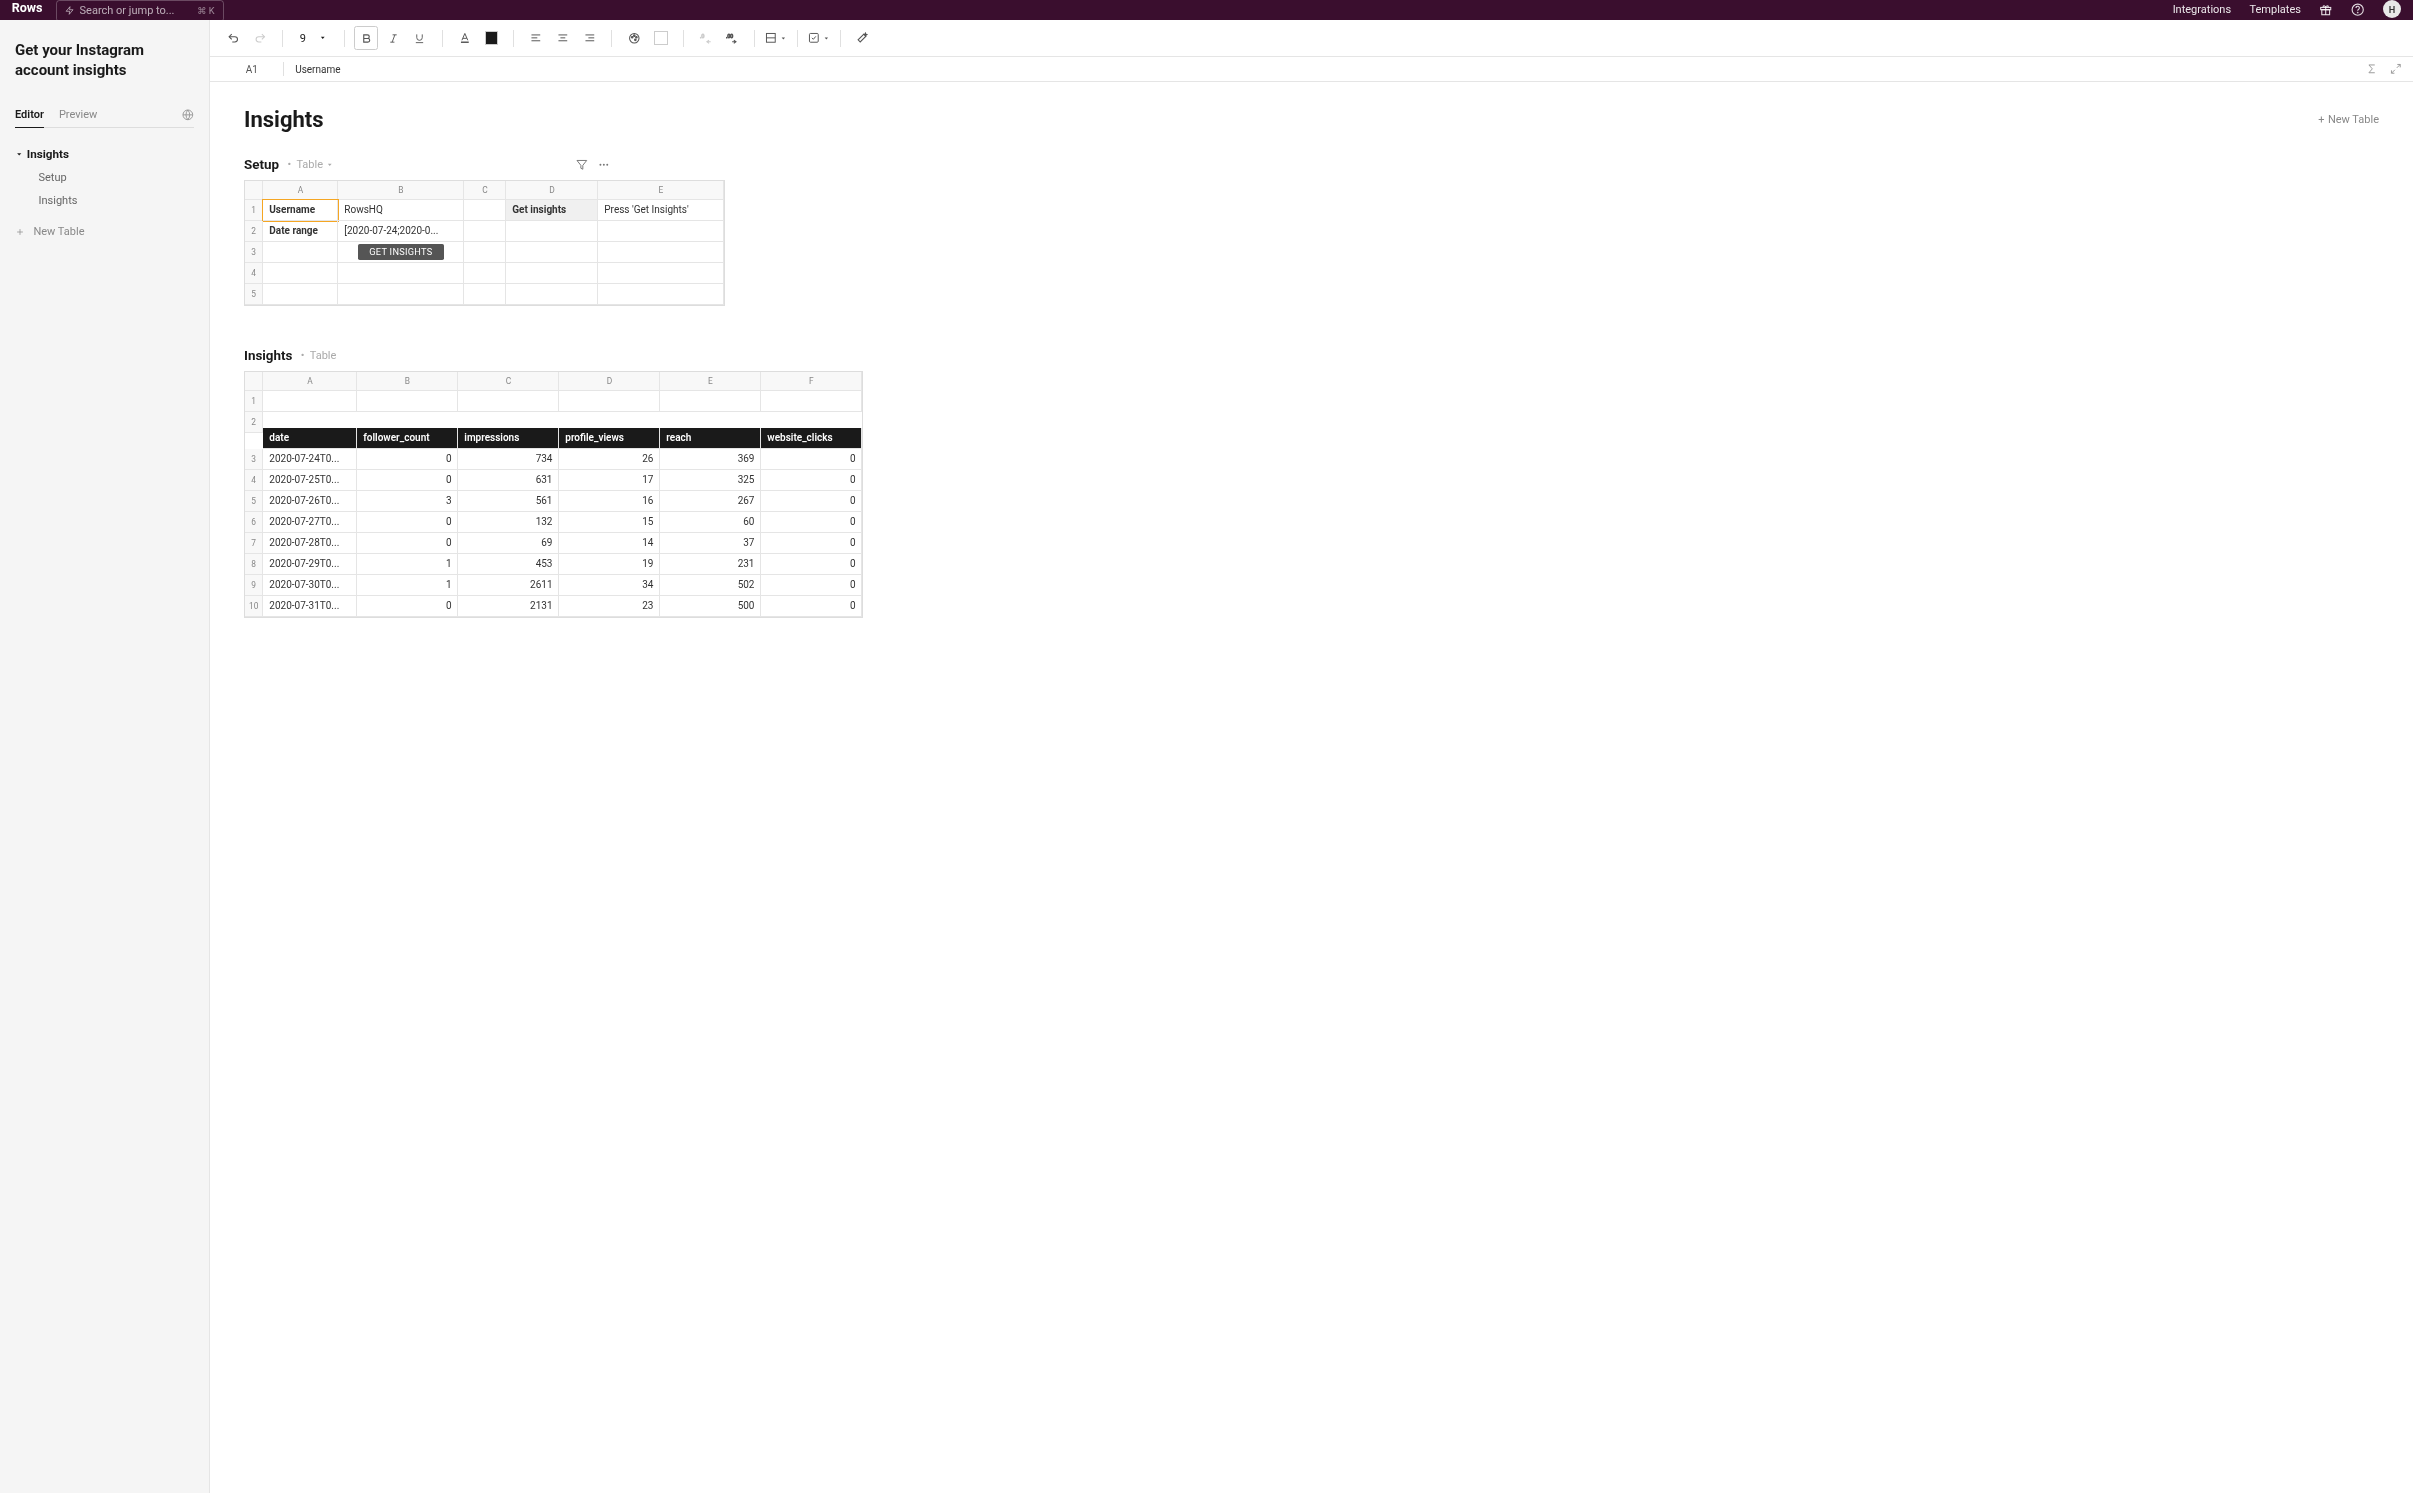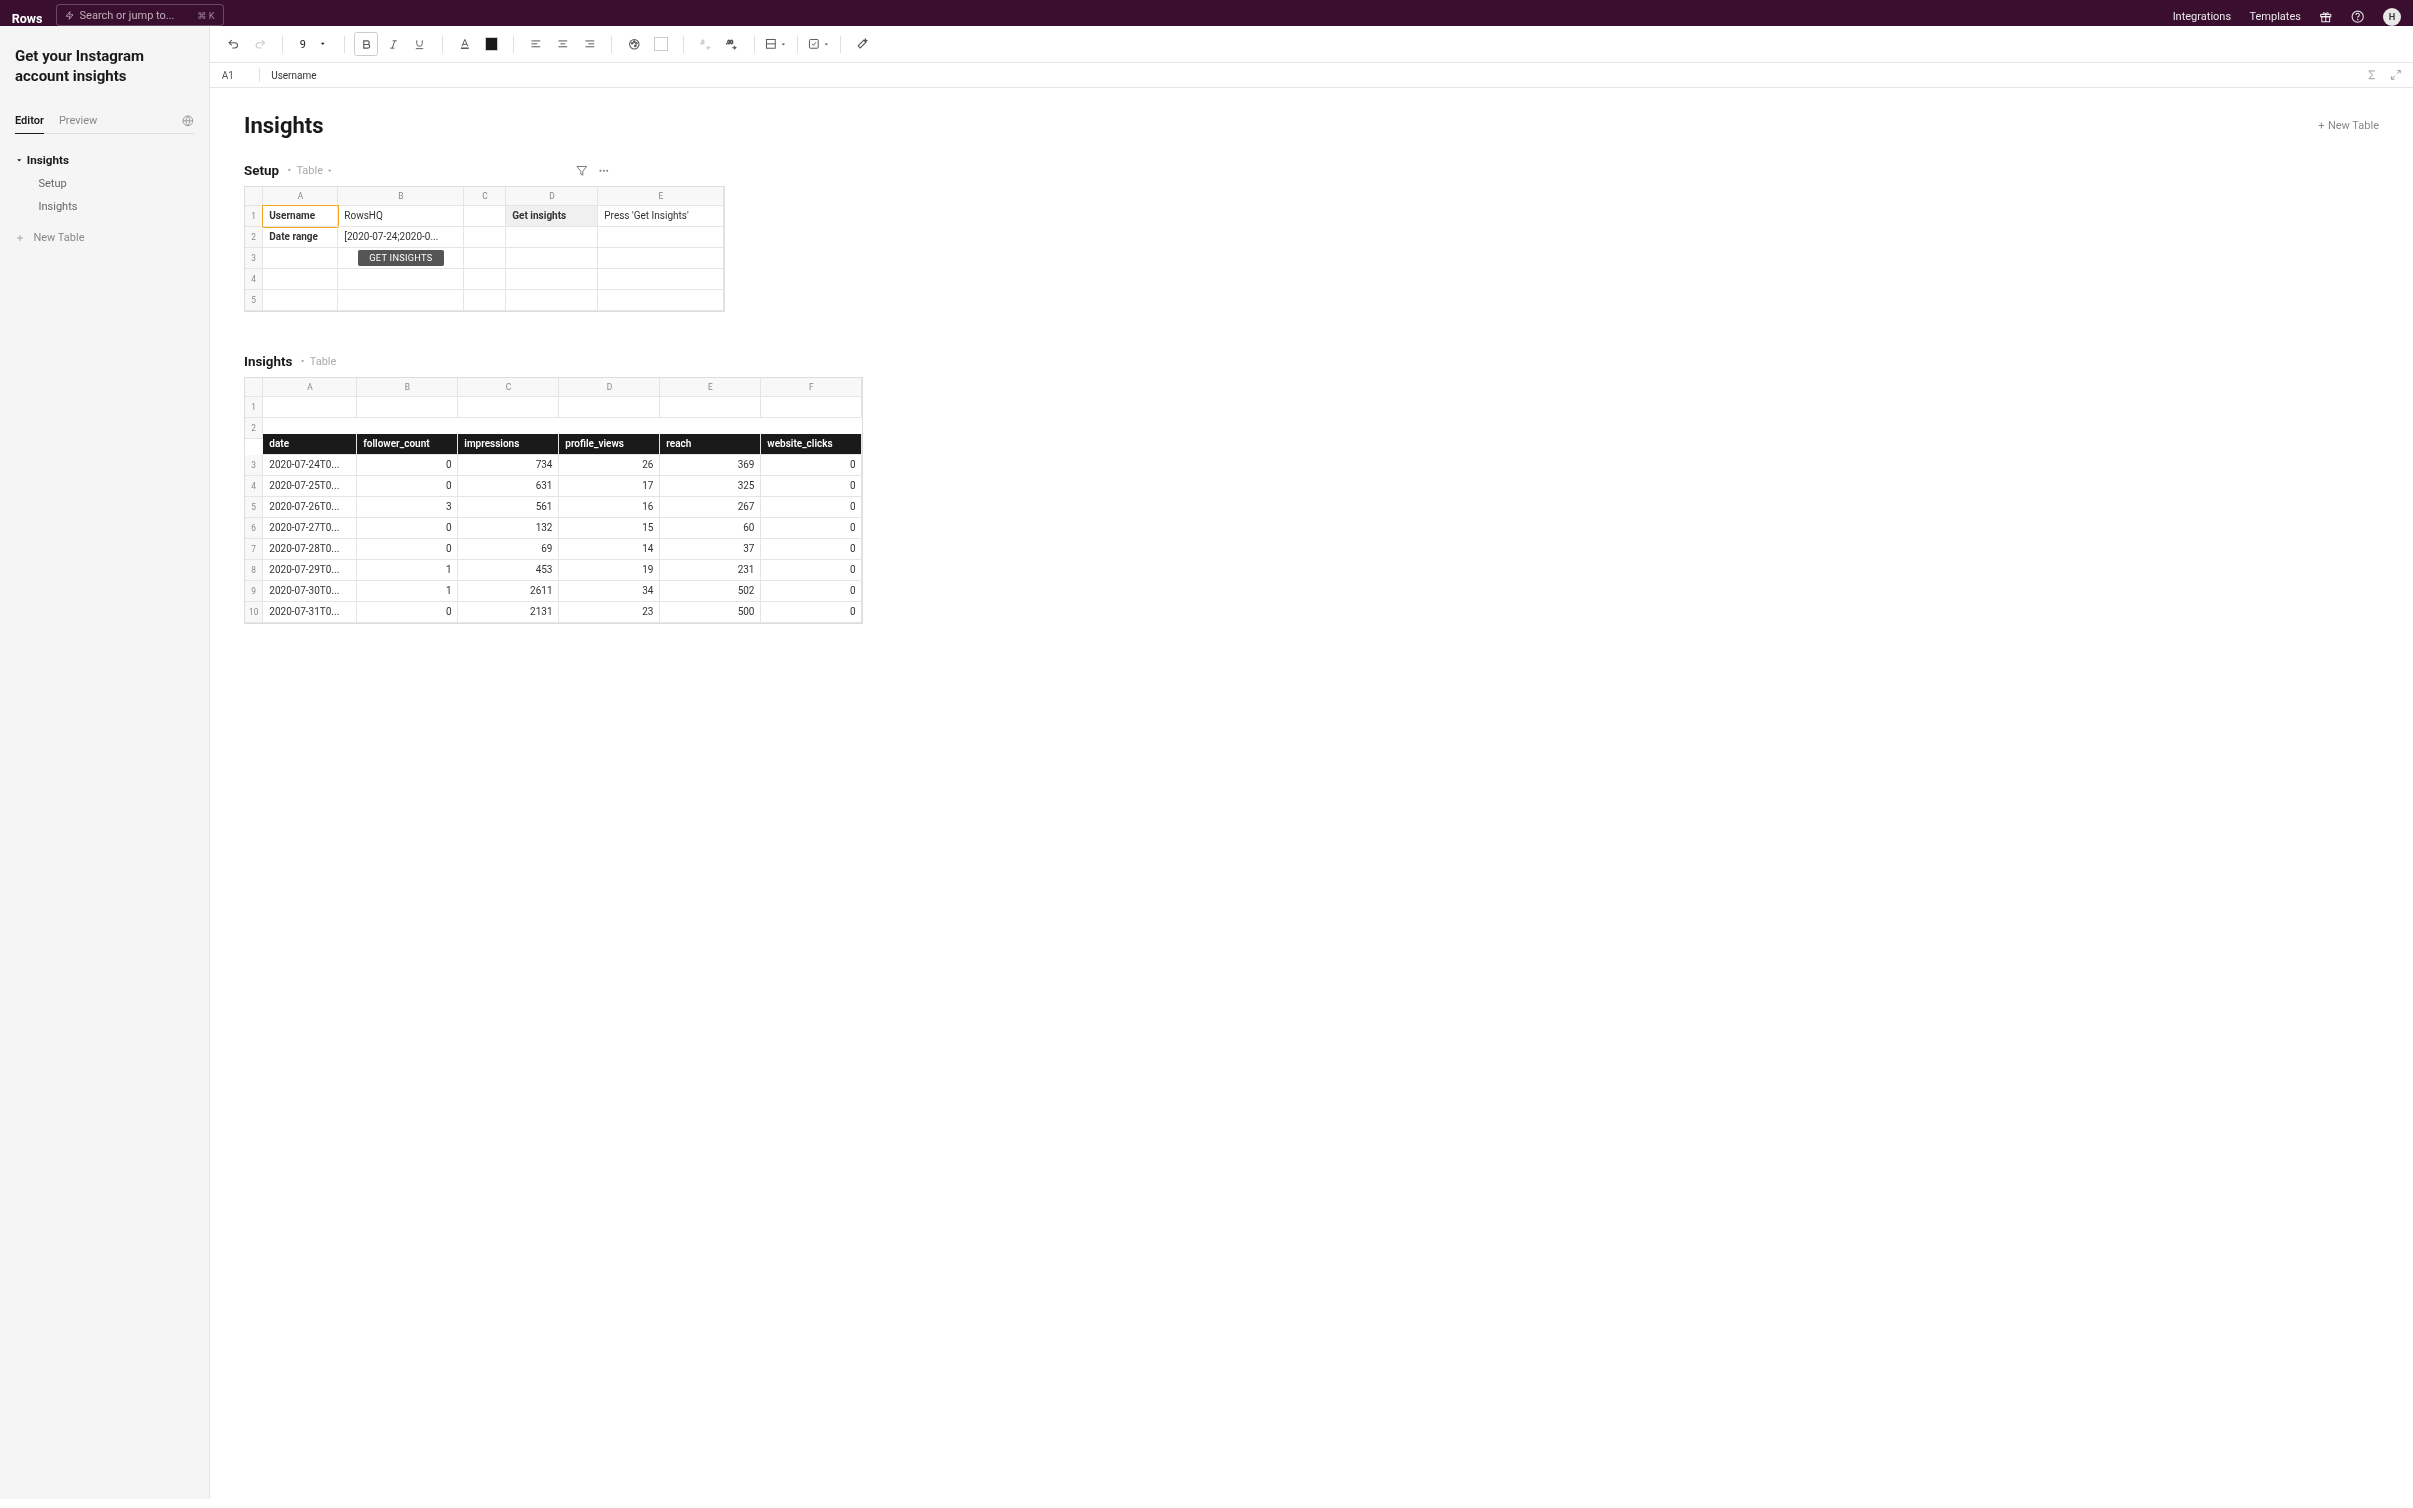--- a/index.html
+++ b/index.html
@@ -1,18 +1,18 @@
 <!DOCTYPE html>
 <html style="font-size:13.4px"><head>
 <meta charset="utf-8">
 <style>
 * { margin: 0; padding: 0; box-sizing: border-box; }
 body { font-family: -apple-system, BlinkMacSystemFont, "Segoe UI", Roboto, sans-serif; font-size: 11px; color: #1a1a1a; background: #fff; }
 
-.top-bar { height: 26px; background: #3a0e2e; display: flex; align-items: flex-end; padding: 0 11.7px; color: #fff; }
+.top-bar { height: 20px; background: #3a0e2e; display: flex; align-items: flex-start; padding: 0 11.7px; color: #fff; }
 .logo { font-weight: 700; font-size: 12.6px; margin-right: 13.4px; }
 .search-box { display: flex; align-items: center; background: transparent; border: 0.8px solid rgba(255,255,255,0.25); border-radius: 3.4px; padding: 3.4px 8.4px; width: 168px; color: rgba(255,255,255,0.7); font-size: 11px; }
 .search-box svg { margin-right: 5px; }
 .search-placeholder { flex: 1; color: rgba(255,255,255,0.65); }
 .search-shortcut { font-size: 9.2px; color: rgba(255,255,255,0.5); }
 .top-right { margin-left: auto; display: flex; align-items: center; gap: 18.4px; }
 .top-link { color: rgba(255,255,255,0.9); font-size: 11px; }
 .avatar { width: 18.4px; height: 18.4px; border-radius: 50%; background: #e8e8e8; color: #333; display: flex; align-items: center; justify-content: center; font-size: 9.2px; font-weight: 600; }
 
 .layout { display: flex; height: calc(100vh - 35px); border-radius: 17px; }
@@ -34,21 +34,21 @@
 .toolbar { height: 37px; border-bottom: 0.8px solid #e5e5e5; display: flex; align-items: center; padding: 0 11.7px; gap: 3.4px; }
 .tb-btn { width: 23.5px; height: 23.5px; display: flex; align-items: center; justify-content: center; color: #555; cursor: pointer; border-radius: 2.5px; }
 .tb-btn.disabled { color: #ccc; }
 .tb-btn.active-border { border: 0.8px solid #ccc; border-radius: 2.5px; }
 .tb-div { width: 0.8px; height: 17px; background: #e0e0e0; margin: 0 6.7px; }
 .font-size { display: flex; align-items: center; gap: 13.4px; padding: 0 6.7px; }
 .color-swatch { width: 13.4px; height: 13.4px; background: #1a1a1a; border: 0.8px solid #ccc; }
 .color-swatch.white { background: #fff; }
 
 .formula-bar { height: 25px; border-bottom: 0.8px solid #e5e5e5; display: flex; align-items: center; padding: 0 11.7px; font-size: 10px; }
-.cell-ref { width: 37px; color: #555; }
+.cell-ref { width: 37px; color: #555; margin-left: 24px; }
 .fb-div { width: 0.8px; height: 13.4px; background: #e0e0e0; margin-right: 11.7px; }
 .fb-value { color: #333; flex: 1; }
 .fb-icons { display: flex; gap: 11.7px; color: #999; }
 
 .canvas { flex: 1; overflow: auto; padding: 25px 34px; }
 .page-header { display: flex; align-items: center; margin-bottom: 25px; }
 .page-title { font-size: 22px; font-weight: 700; }
 .new-table-btn { margin-left: auto; color: #888; font-size: 11px; display: flex; align-items: center; gap: 3.4px; cursor: pointer; }
 
 .table-block { margin-bottom: 42px; }

